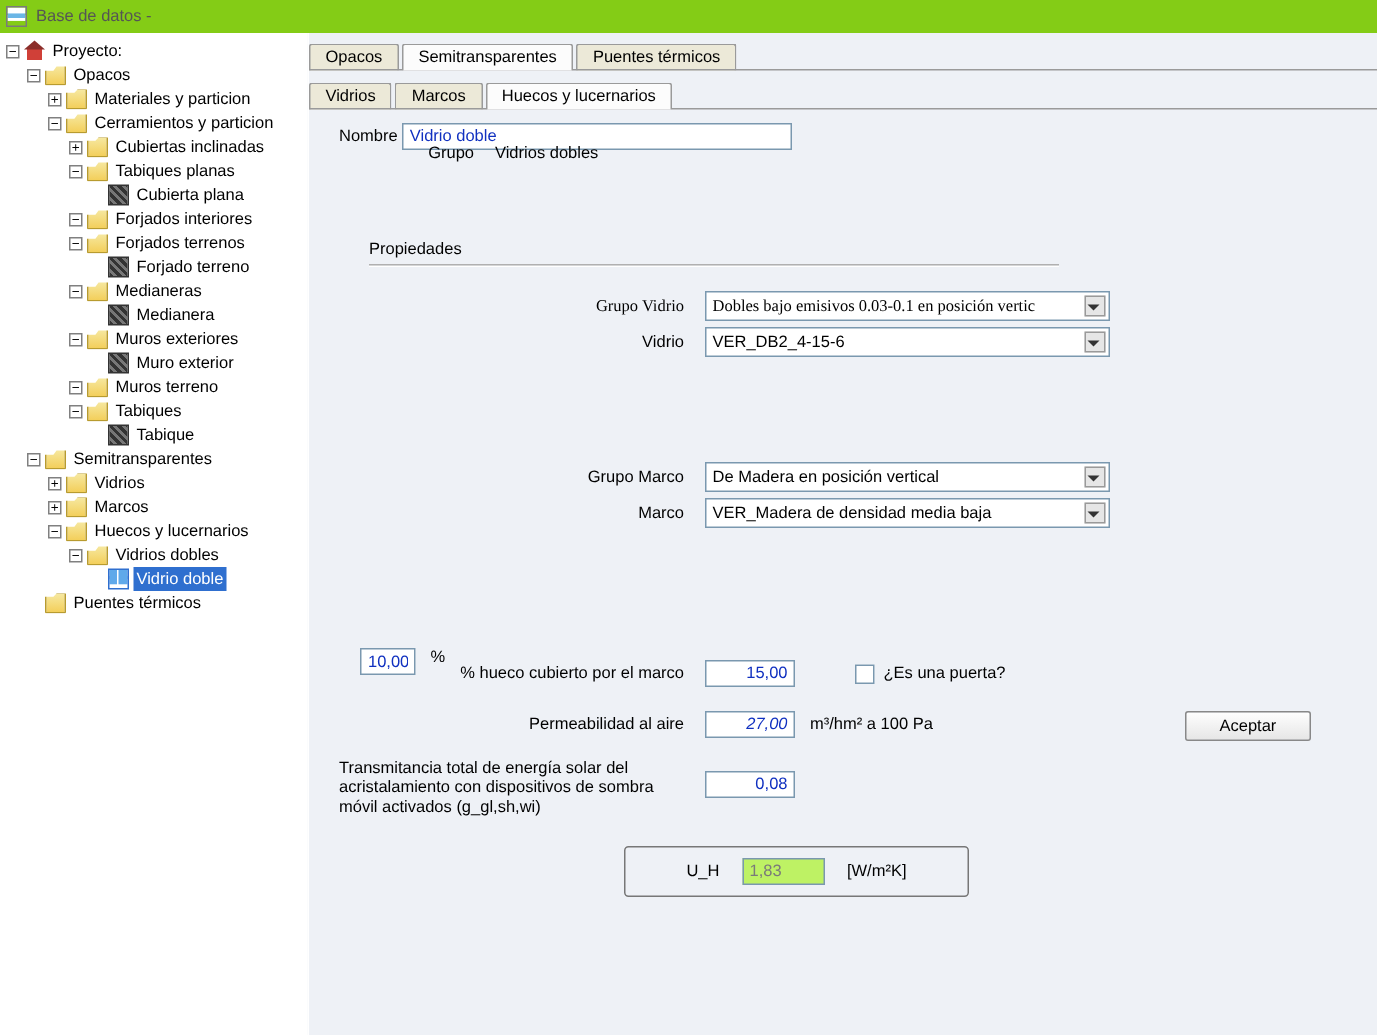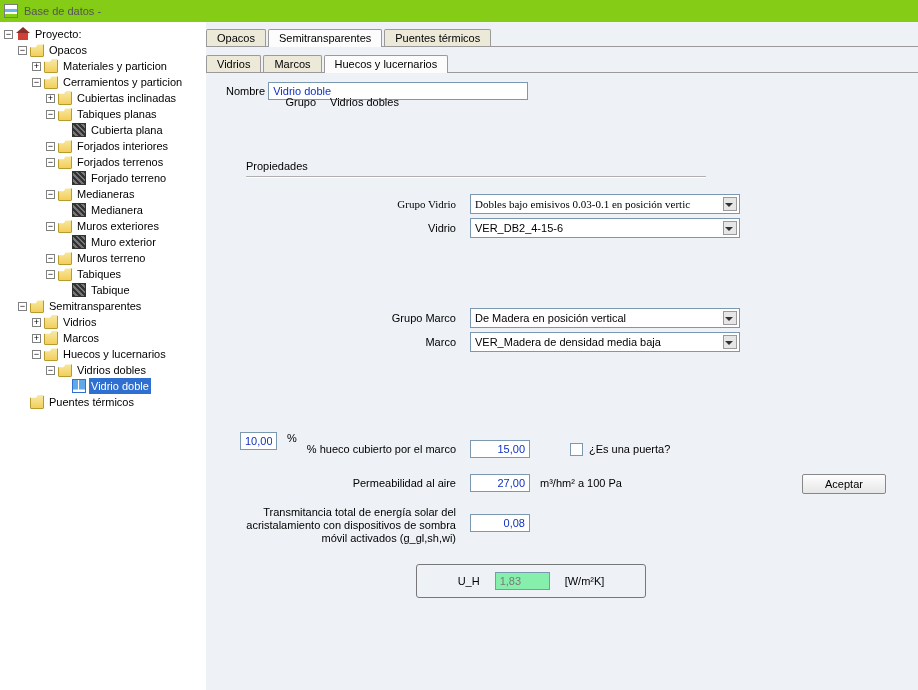--- a/index.html
+++ b/index.html
@@ -163,21 +163,21 @@
     border:1px solid #7a98af;
     height:18px;
     line-height:16px;
     padding:0 4px;
     background:#fff;
     color:#1030c0;
     font-family:inherit;
     font-size:11px;
     box-sizing:border-box;
   }
-  .textfield.ro { color:#7a7a7a; background:#86efac; }
+  .textfield.ro { color:#7a7a7a; background:#bef264; }
   .combo {
     position:relative;
     border:1px solid #7a98af;
     height:20px;
     line-height:18px;
     background:#fff;
     box-sizing:border-box;
     padding:0 18px 0 4px;
     color:#000;
   }
@@ -511,32 +511,32 @@
       <div class="row" style="left:0; top:350px; align-items:flex-start;">
         <span style="width:14px;"></span>
         <input class="textfield" style="width: 37px; text-align: right;" value="10,00">
         <span style="width:10px;"></span>
         <span>%</span>
       </div>
 
       <div class="row" style="left:0; top:392px;">
         <span class="lbl" style="width:230px;">Permeabilidad al aire</span>
         <span style="width:14px;"></span>
-        <input class="textfield" style="width: 60px; text-align: right;" value="27,00">
+        <input class="textfield" style="width: 60px; text-align: right; font-style: italic;" value="27,00">
         <span style="width:10px;"></span>
         <span>m³/hm² a 100 Pa</span>
       </div>
 
       <div class="row" style="left:0; top:424px; align-items:flex-start;">
-        <span class="lbl" style="width:230px; text-align:right; line-height:13px;">Transmitancia total de energía solar del acristalamiento con dispositivos de sombra móvil activados (g_gl,sh,wi)</span>
+        <span class="lbl" style="width:230px; text-align:left; line-height:13px;">Transmitancia total de energía solar del acristalamiento con dispositivos de sombra móvil activados (g_gl,sh,wi)</span>
         <span style="width:14px;"></span>
         <input class="textfield" style="width: 60px; text-align: right; margin-top: 8px;" value="0,08">
       </div>
 
-      <div class="row" style="left:576px; top:392px;justify-content:center;">
+      <div class="row" style="left:564px; top:392px;justify-content:center;">
         <div class="btn">Aceptar</div>
       </div>
 
       <div class="uh-box" style="left:190px; top:482px; width:230px; height:34px;">
         <span>U_H</span>
         <input class="textfield ro" style="width: 55px; text-align: left;" readonly="" value="1,83">
         <span>[W/m²K]</span>
       </div>
 
     </div>

